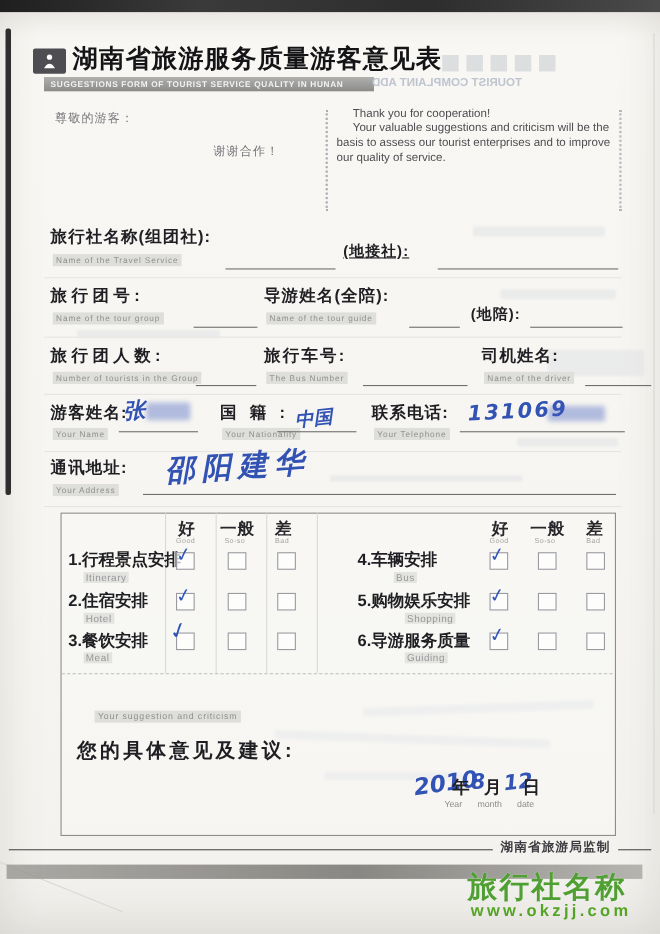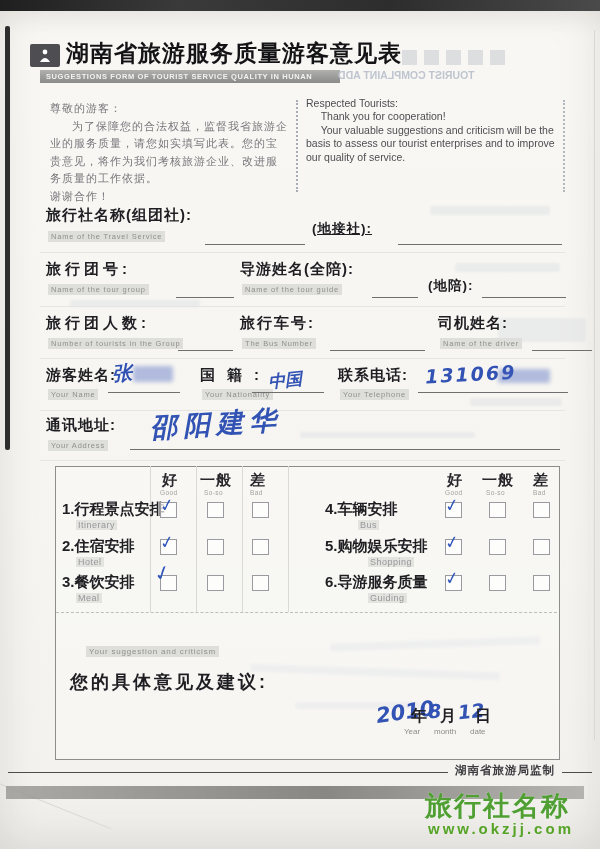--- a/index.html
+++ b/index.html
@@ -23,21 +23,21 @@
   .graybar{position:absolute;left:40px;top:70px;width:300px;height:13px;overflow:hidden;
     background:linear-gradient(180deg,#b0b0ae,#8b8b89);display:flex;align-items:center;}
   .graybar span{font-size:7.5px;color:#f2f2f0;letter-spacing:.6px;font-weight:700;white-space:nowrap;padding-left:6px;}
   .ghost-en{position:absolute;left:338px;top:69px;font-size:10.5px;font-weight:700;color:#bfc5d0;
     transform:scaleX(-1);white-space:nowrap;filter:blur(.4px);}
   .ghost-sq{position:absolute;width:15px;height:15px;background:#c7cad1;opacity:.55;filter:blur(.6px);}
   
   .intro-cn{position:absolute;left:50px;top:100px;width:238px;font-size:11px;color:#76767b;
     line-height:1.6;letter-spacing:1px;filter:blur(.35px);}
   .intro-cn .body{text-indent:2em;margin:0;}
-  .intro-cn .thanks{text-align:left;padding-right:22px;margin:0;}
+  .intro-cn .thanks{text-align:right;padding-right:22px;margin:12px;}
   .intro-divider{position:absolute;left:296px;top:100px;height:92px;border-left:2px dotted #a8adb5;}
   .intro-divider2{position:absolute;left:563px;top:100px;height:92px;border-left:2px dotted #b3b8bf;}
   .intro-en{position:absolute;left:306px;top:97px;width:254px;font-size:10.5px;color:#4e4e52;line-height:1.28;}
   .intro-en p{margin:0;}
   .intro-en .ind{text-indent:1.4em;}
   
   .lbl{position:absolute;font-size:15px;font-weight:700;color:#1f1f23;letter-spacing:1px;white-space:nowrap;}
   .lbl.sp{letter-spacing:4px;}
   .lbl.small{font-size:13.5px;}
   .sub{position:absolute;font-size:7.5px;color:#8f8f8d;background:#dededa;padding:1px 3px;
@@ -109,27 +109,25 @@
   <div class="ghost-sq" style="left:446px;top:50px;"></div>
   <div class="ghost-sq" style="left:468px;top:50px;"></div>
   <div class="ghost-sq" style="left:490px;top:50px;"></div>
   <div class="graybar">
     <span>SUGGESTIONS FORM OF TOURIST SERVICE QUALITY IN HUNAN</span>
   </div>
   <div class="ghost-en">TOURIST COMPLAINT ADD</div>
 
   <div class="intro-cn">
     <p style="margin:0;">尊敬的游客：</p>
-    <p class="body">为了保障您的合法权益，监督我省旅游企业的服务质量，请您如实填写此表。您的宝贵意见，将作为我们考核旅游企业、改进服务质量的工作依据。</p>
     <p class="thanks">谢谢合作！</p>
   </div>
   <div class="intro-divider"></div>
   <div class="intro-divider2"></div>
   <div class="intro-en">
-    <p>Respected Tourists:</p>
     <p class="ind">Thank you for cooperation!</p>
     <p class="ind">Your valuable suggestions and criticism will be the basis to assess our tourist enterprises and to improve our quality of service.</p>
   </div>
 
   <div class="lbl" style="left:46px;top:206px;">旅行社名称(组团社):</div>
   <div class="sub" style="left:48px;top:231px;">Name of the Travel Service</div>
   <div class="uline" style="left:205px;top:243px;width:100px;"></div>
   <div class="lbl small" style="left:312px;top:220px;text-decoration:underline;">(地接社):</div>
   <div class="uline" style="left:398px;top:243px;width:164px;"></div>
 

